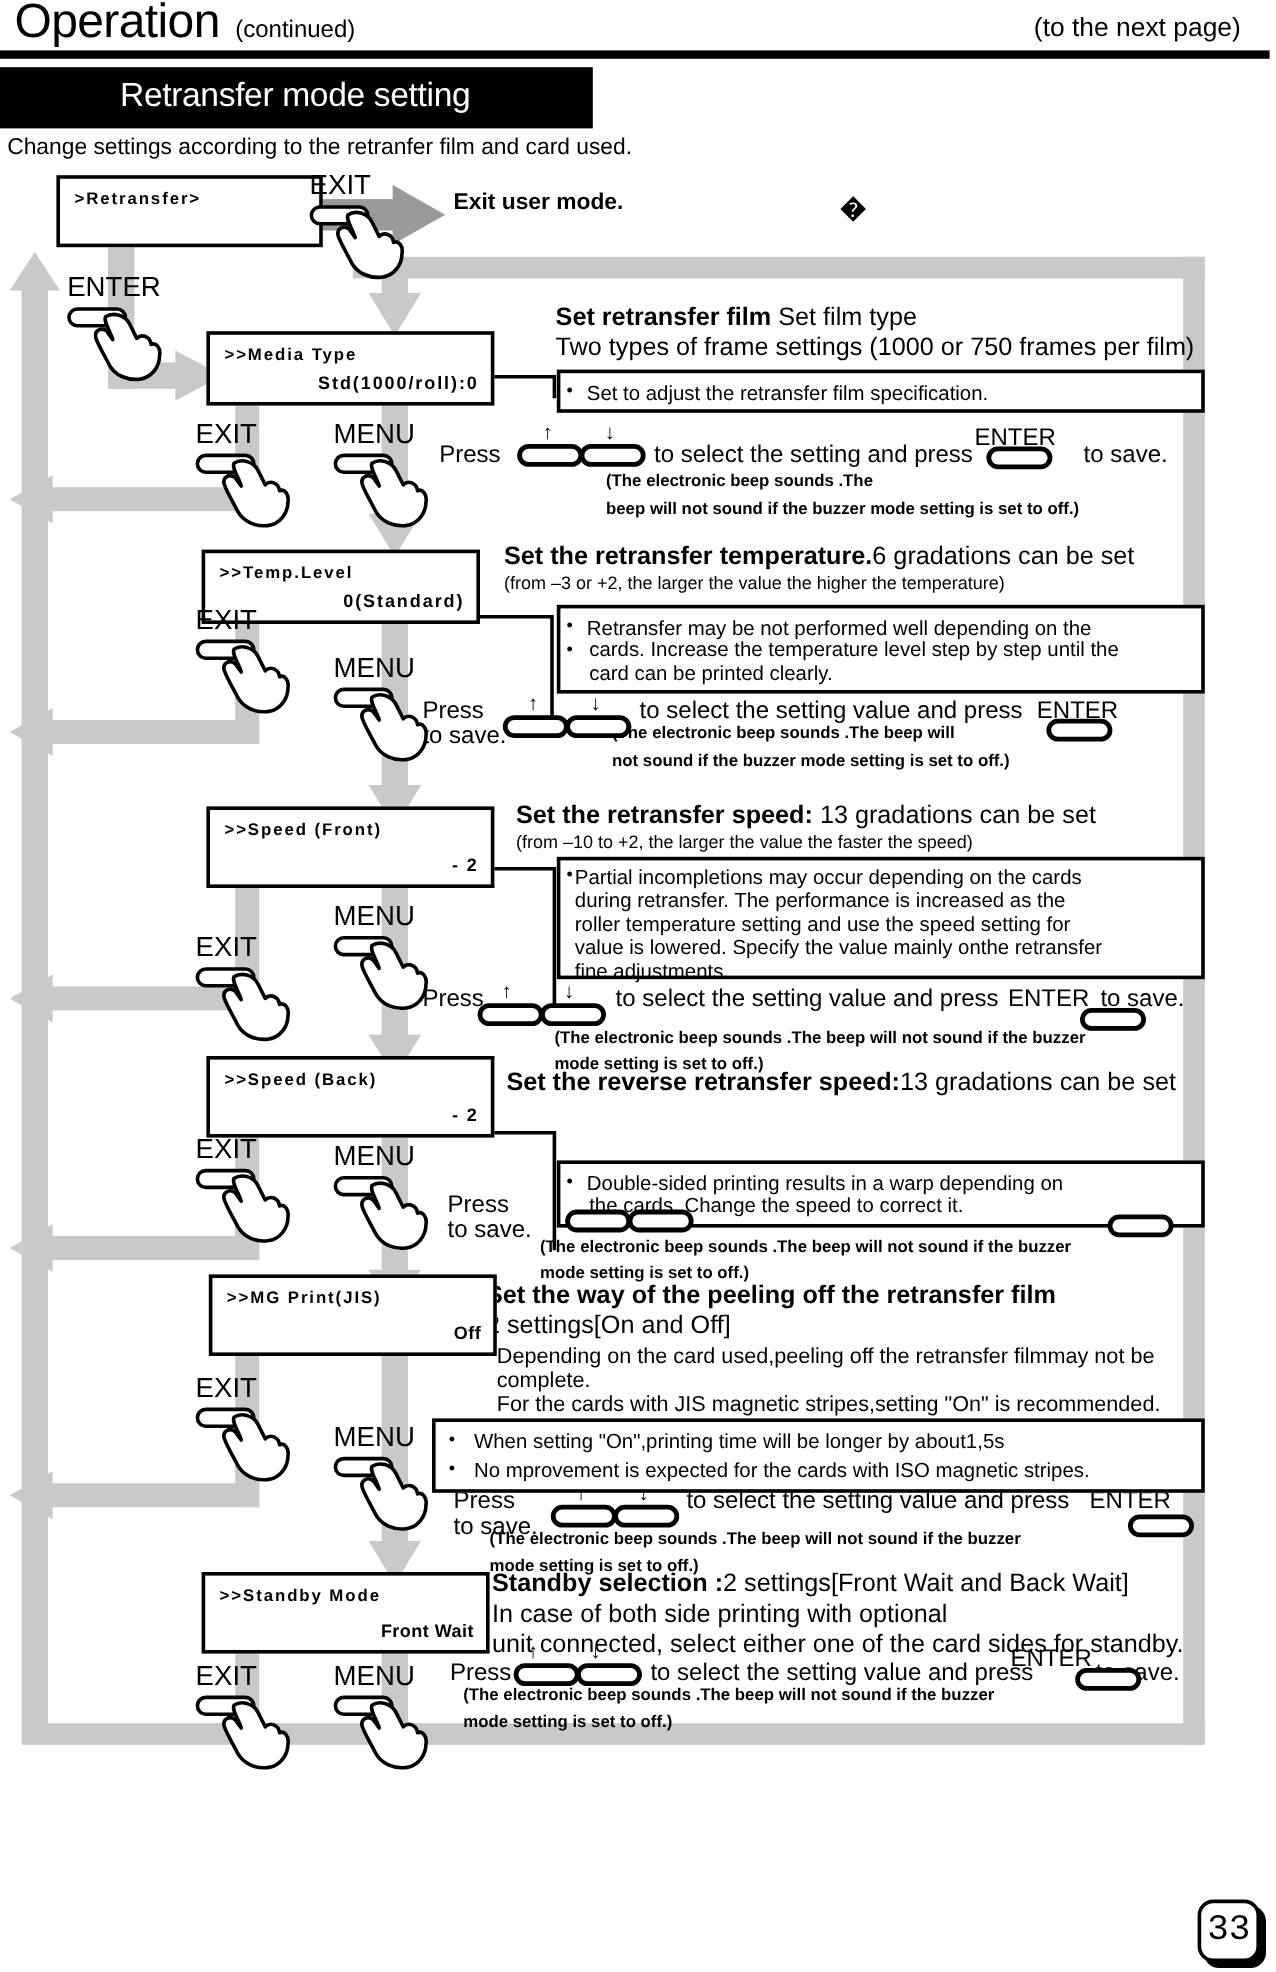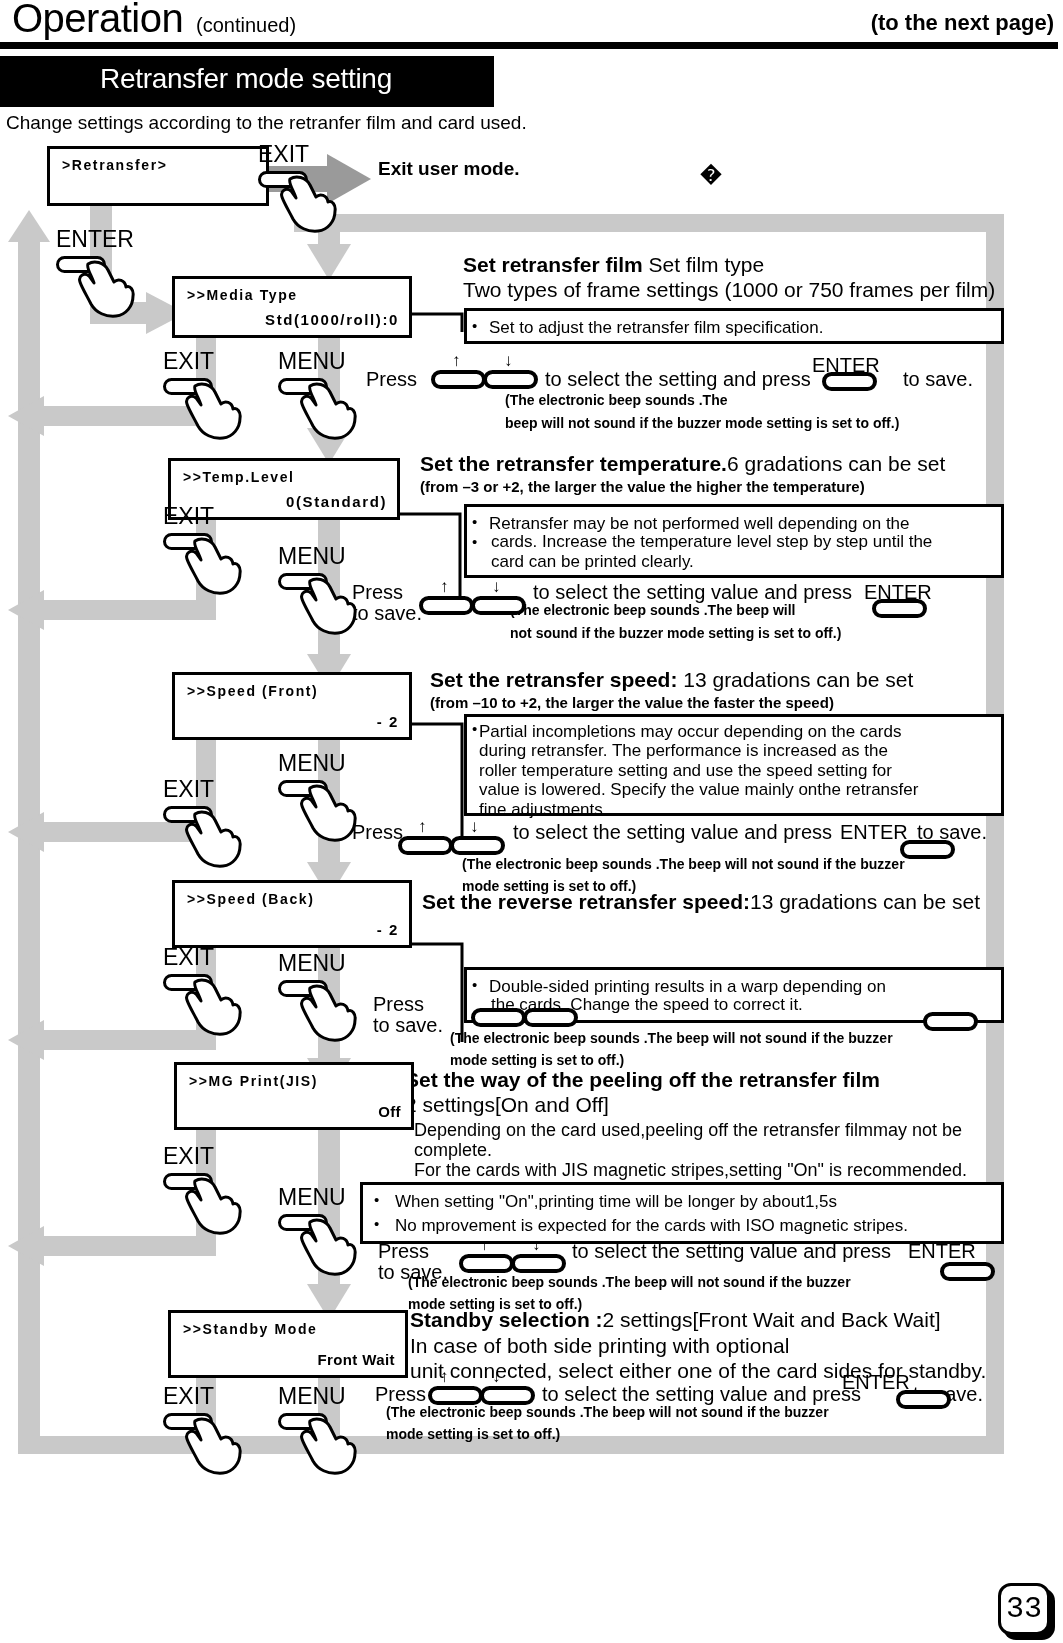--- a/index.html
+++ b/index.html
@@ -24,23 +24,22 @@
   .hdr-title {
     position: absolute; left: 12px; top: -4px;
     font-size: 40px; letter-spacing: -0.5px;
     font-family: "Liberation Sans", sans-serif;
   }
   .hdr-cont {
     position: absolute; left: 196px; top: 14px;
     font-size: 20px;
   }
   .hdr-next {
-    position: absolute; right: 4px; top: 10px;
+    position: absolute; right: 24px; top: 10px;
     font-size: 22px;
-    font-weight: bold;
   }
   .hdr-rule {
     position: absolute; left: 0; top: 42px; width: 1063px; height: 7px;
     background: #000;
   }
   .sec-band {
     position: absolute; left: 0; top: 56px; width: 494px; height: 51px;
     background: #000;
   }
   .sec-band-label {
@@ -92,21 +91,21 @@
     width: 55px; height: 19px;
     border: 4px solid #000;
     border-radius: 10px;
     background: #fff;
     z-index: 7;
   }
 
   
   .d-title { position: absolute; font-size: 21px; white-space: nowrap; }
   .d-title b { font-weight: bold; }
-  .d-sub   { position: absolute; font-size: 15px; font-weight: bold; white-space: nowrap; }
+  .d-sub   { position: absolute; font-size: 15px; font-weight: normal; white-space: nowrap; }
   .d-body  { position: absolute; font-size: 18px; }
   .note {
     position: absolute;
     border: 3px solid #000;
     background: #fff;
     z-index: 6;
   }
   .note ul { list-style: none; }
   .note li {
     position: relative;

